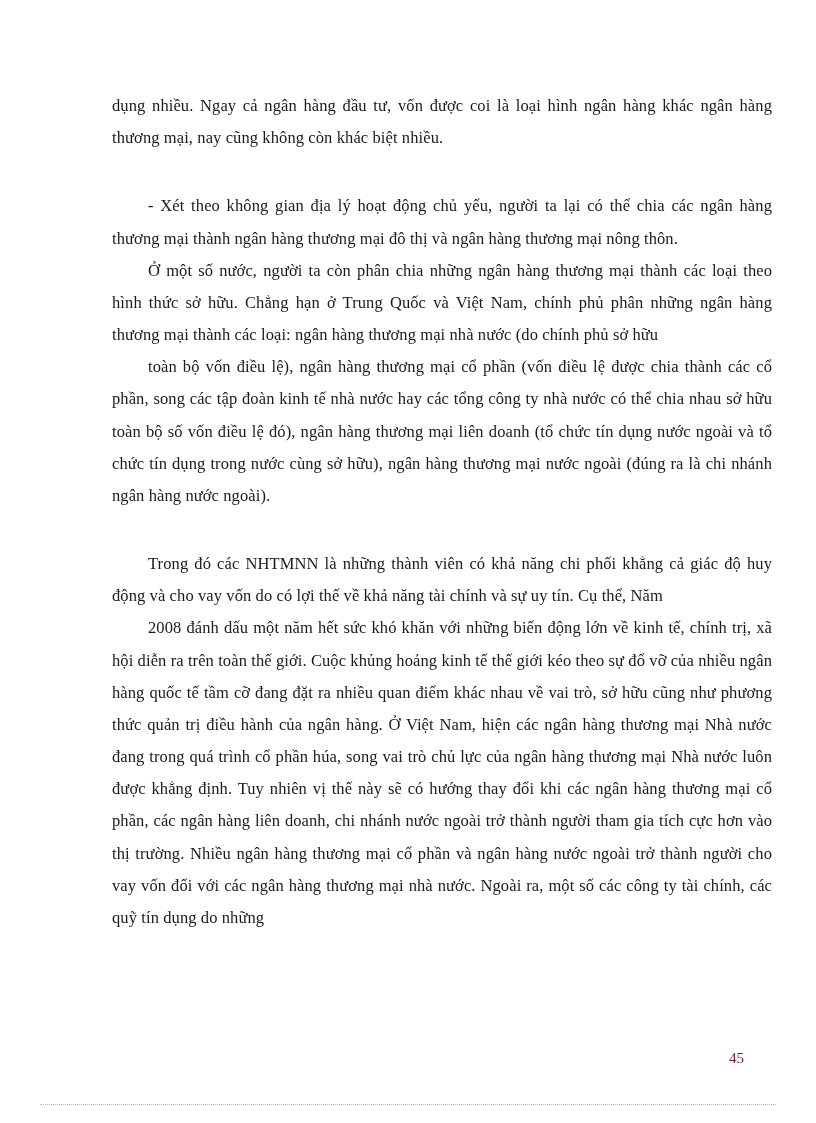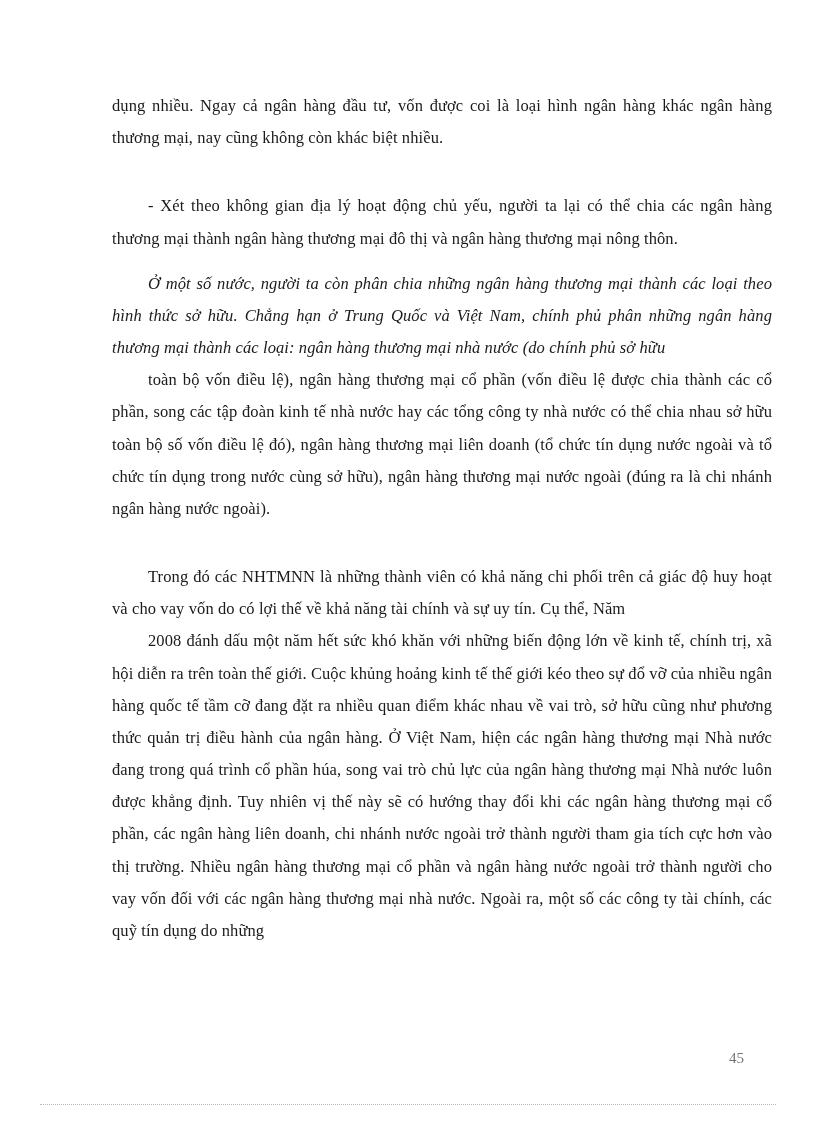--- a/index.html
+++ b/index.html
@@ -34,53 +34,51 @@
     line-height: 1.95;
     text-align: justify;
     text-justify: inter-word;
     margin: 0 0 0 0;
     letter-spacing: 0.1px;
   }
   .para.indent {
     text-indent: 36px;
   }
   .para.gap-sm {
-    margin-top: 13px;
-    font-style: italic;
   }
   .para.gap-lg {
     margin-top: 36px;
   }
   .page-number {
     position: absolute;
     right: 44px;
     bottom: 56px;
     font-size: 15px;
     font-family: "Liberation Serif", serif;
-    color: #737373;
+    color: #7f1d1d;
   }
   .footer-rule {
     position: absolute;
     left: 40px;
     bottom: 18px;
     width: 736px;
     border-top: 1px dotted #b9b9b9;
     height: 0;
   }
 </style>
 </head>
 <body>
 
 <div class="page">
 
   <div class="content">
     <p class="para">dụng nhiều. Ngay cả ngân hàng đầu tư, vốn được coi là loại hình ngân hàng khác ngân hàng thương mại, nay cũng không còn khác biệt nhiều.</p>
     <p class="para indent gap-lg">- Xét theo không gian địa lý hoạt động chủ yếu, người ta lại có thể chia các ngân hàng thương mại thành ngân hàng thương mại đô thị và ngân hàng thương mại nông thôn.</p>
     <p class="para indent gap-sm">Ở một số nước, người ta còn phân chia những ngân hàng thương mại thành các loại theo hình thức sở hữu. Chẳng hạn ở Trung Quốc và Việt Nam, chính phủ phân những ngân hàng thương mại thành các loại: ngân hàng thương mại nhà nước (do chính phủ sở hữu</p>
     <p class="para indent">toàn bộ vốn điều lệ), ngân hàng thương mại cổ phần (vốn điều lệ được chia thành các cổ phần, song các tập đoàn kinh tế nhà nước hay các tổng công ty nhà nước có thể chia nhau sở hữu toàn bộ số vốn điều lệ đó), ngân hàng thương mại liên doanh (tổ chức tín dụng nước ngoài và tổ chức tín dụng trong nước cùng sở hữu), ngân hàng thương mại nước ngoài (đúng ra là chi nhánh ngân hàng nước ngoài).</p>
-    <p class="para indent gap-lg">Trong đó các NHTMNN là những thành viên có khả năng chi phối trên cả giác độ huy hoạt và cho vay vốn do có lợi thế về khả năng tài chính và sự uy tín. Cụ thể, Năm</p>
+    <p class="para indent gap-lg">Trong đó các NHTMNN là những thành viên có khả năng chi phối khẳng cả giác độ huy động và cho vay vốn do có lợi thế về khả năng tài chính và sự uy tín. Cụ thể, Năm</p>
     <p class="para indent">2008 đánh dấu một năm hết sức khó khăn với những biến động lớn về kinh tế, chính trị, xã hội diễn ra trên toàn thế giới. Cuộc khủng hoảng kinh tế thế giới kéo theo sự đổ vỡ của nhiều ngân hàng quốc tế tầm cỡ đang đặt ra nhiều quan điểm khác nhau về vai trò, sở hữu cũng như phương thức quản trị điều hành của ngân hàng. Ở Việt Nam, hiện các ngân hàng thương mại Nhà nước đang trong quá trình cổ phần húa, song vai trò chủ lực của ngân hàng thương mại Nhà nước luôn được khẳng định. Tuy nhiên vị thế này sẽ có hướng thay đổi khi các ngân hàng thương mại cổ phần, các ngân hàng liên doanh, chi nhánh nước ngoài trở thành người tham gia tích cực hơn vào thị trường. Nhiều ngân hàng thương mại cổ phần và ngân hàng nước ngoài trở thành người cho vay vốn đối với các ngân hàng thương mại nhà nước. Ngoài ra, một số các công ty tài chính, các quỹ tín dụng do những</p>
   </div>
 
   <div class="page-number">45</div>
   <div class="footer-rule"></div>
 
 </div>
 
 </body></html>

